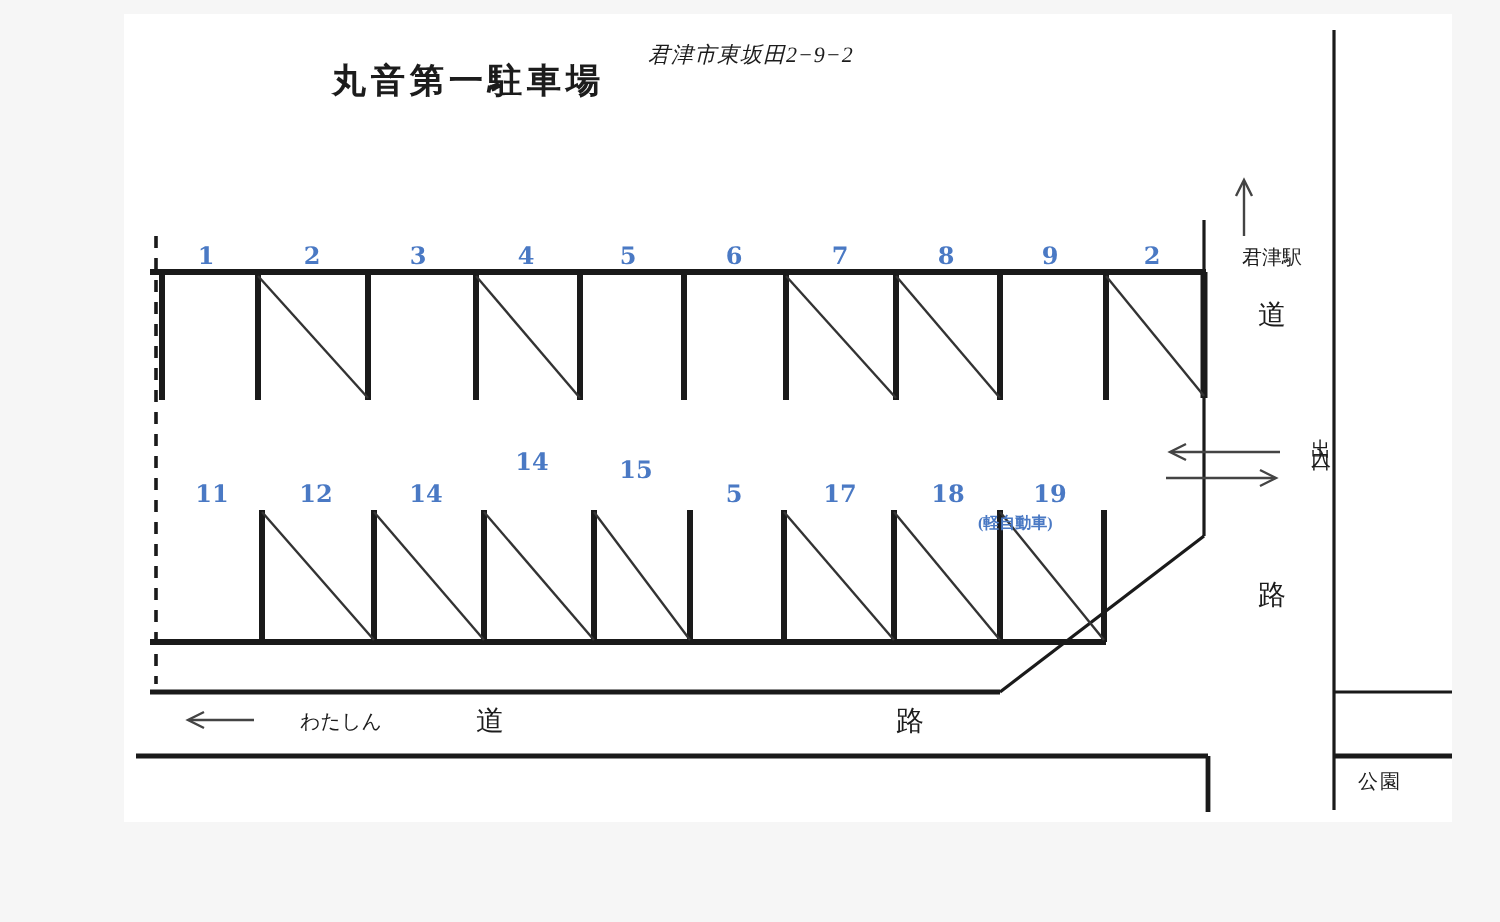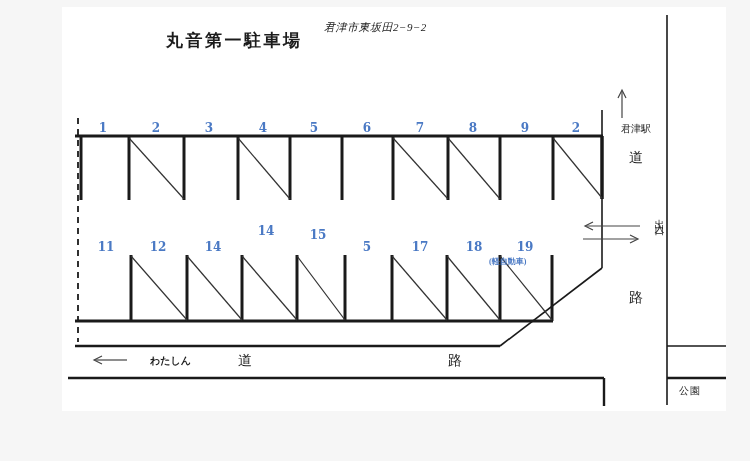--- a/index.html
+++ b/index.html
@@ -38,21 +38,21 @@
     font-size:12px;font-weight:700;
     color:#4a79c4;
     font-family:"DejaVu Serif","Liberation Serif",serif;
   }
   .kei-note{
     position:absolute;
     left:489px;top:256px;width:74px;text-align:left;
     font-size:8px;font-weight:700;color:#4a79c4;
   }
   .lbl-s{font-size:10px;}
-  .lbl-m{font-size:10px;font-weight:bold;}
+  .lbl-m{font-size:10px;}
   .lbl-road{font-size:14px;}
   .vertical-text{
     writing-mode:vertical-rl;
     letter-spacing:4px;
     font-size:10px;
   }
 </style>
 </head>
 <body>
 

